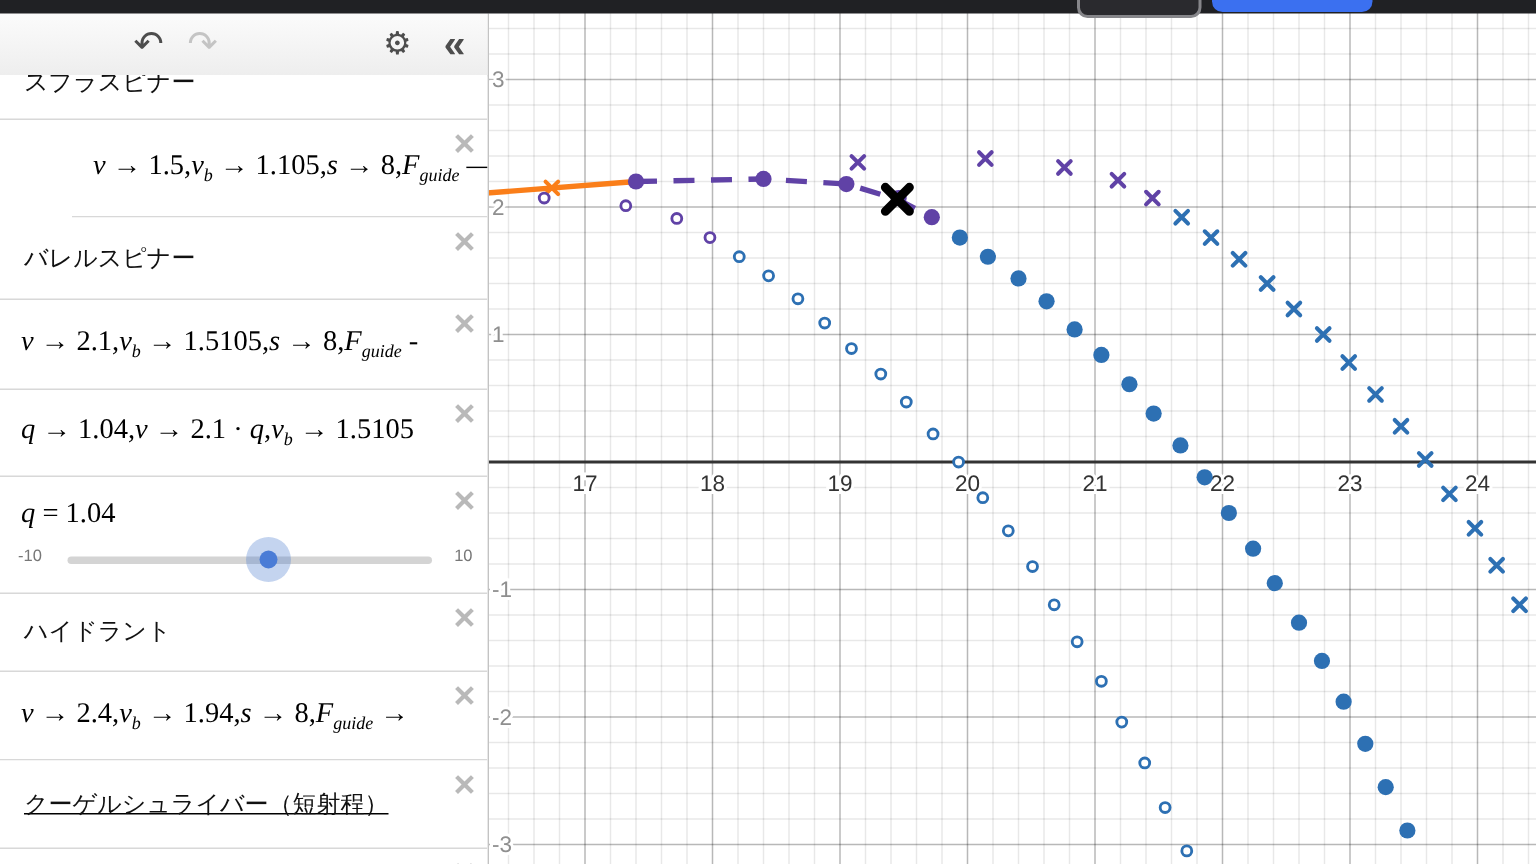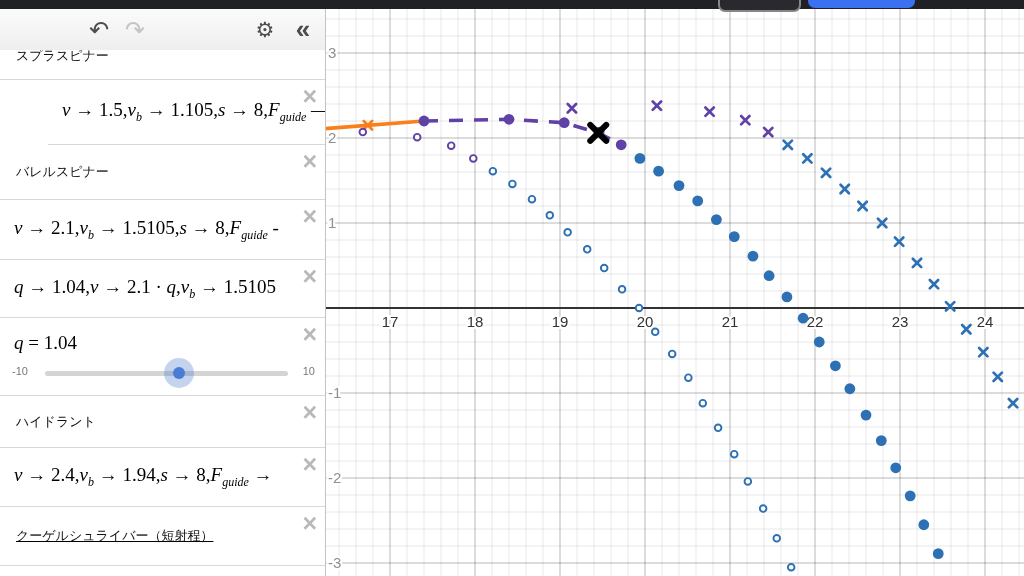--- a/index.html
+++ b/index.html
@@ -18,21 +18,21 @@
   .tool{position:absolute;top:0;height:41px;display:flex;align-items:center;justify-content:center;
         color:#4d4d4d;cursor:pointer;}
   #undo{left:82px;width:34px;font-size:24px;}
   #redo{left:118px;width:34px;font-size:24px;color:#c4c4c4;}
   #gear{right:40px;width:40px;font-size:21px;}
   #collapse{right:4px;width:36px;font-size:26px;font-weight:bold;}
   #rows{position:absolute;left:0;top:41px;width:100%;height:526px;overflow:hidden;}
   .row{position:relative;border-bottom:1px solid #d8d8d8;background:#fff;box-sizing:border-box;}
   .row .close{position:absolute;top:4px;right:8px;font-size:25px;line-height:25px;color:#b9b9b9;
         font-weight:bold;cursor:pointer;}
-  .labeltext{font-size:13px;color:#111;padding-left:16px;}
+  .labeltext{font-size:16px;color:#111;padding-left:16px;}
   .mathtext{font-family:"Liberation Serif","DejaVu Serif",serif;font-size:19px;color:#000;
         padding-left:14px;white-space:nowrap;overflow:hidden;padding-right:28px;}
   .mathtext i{font-style:italic;}
   .mathtext sub{font-size:12px;}
   .vcenter{display:flex;align-items:center;height:100%;}
   
   .slider-min,.slider-max{position:absolute;font-size:11px;color:#777;top:47px;}
   .slider-min{left:12px;}
   .slider-max{right:10px;}
   .slider-track{position:absolute;left:45px;top:53px;width:243px;height:5px;border-radius:3px;

